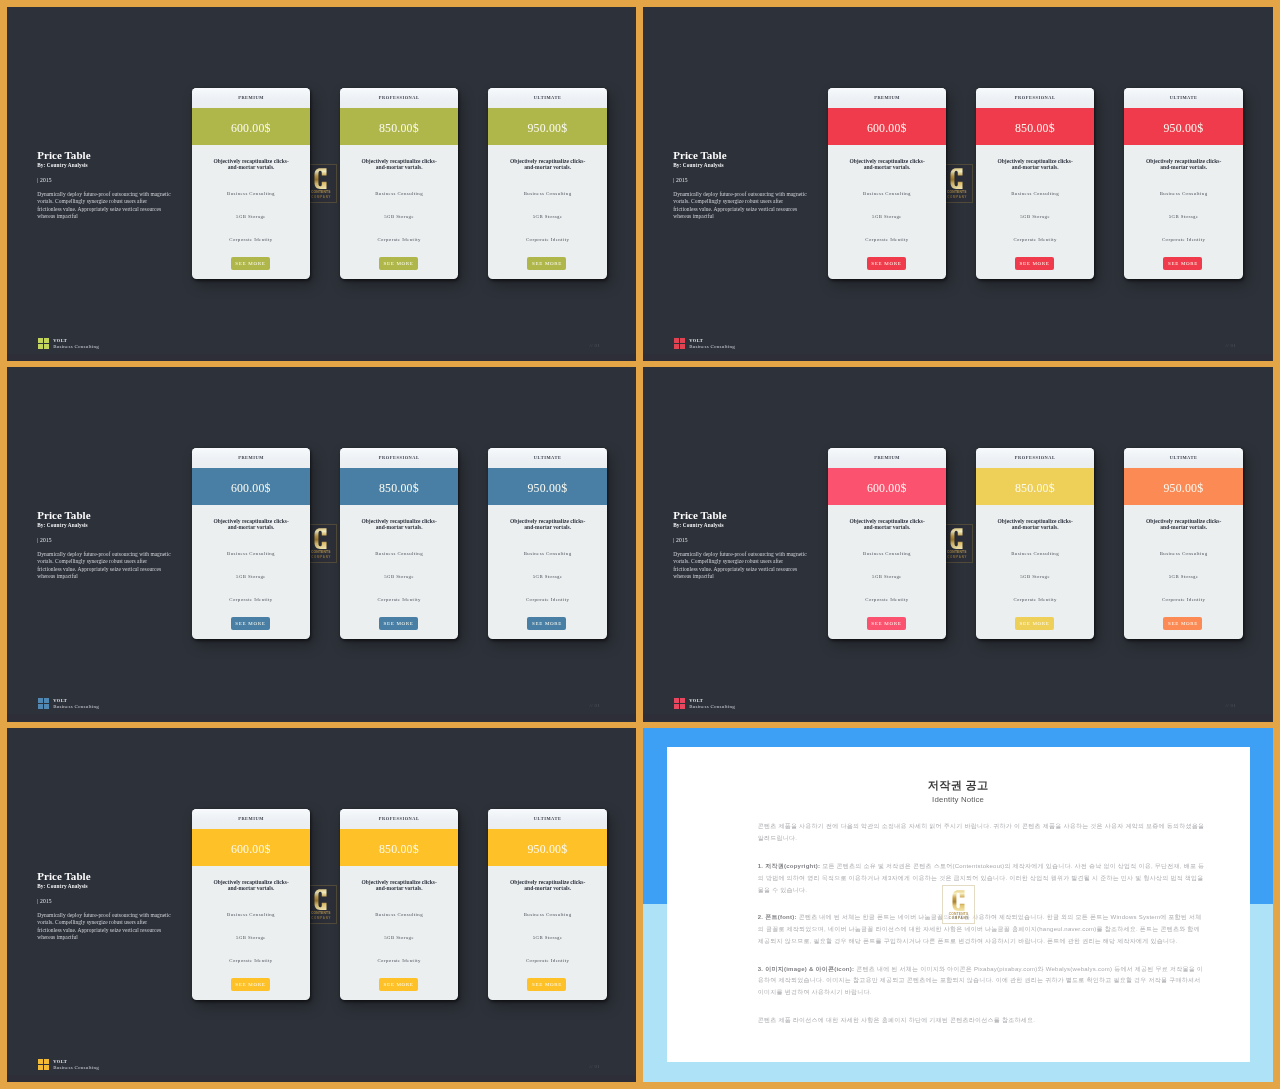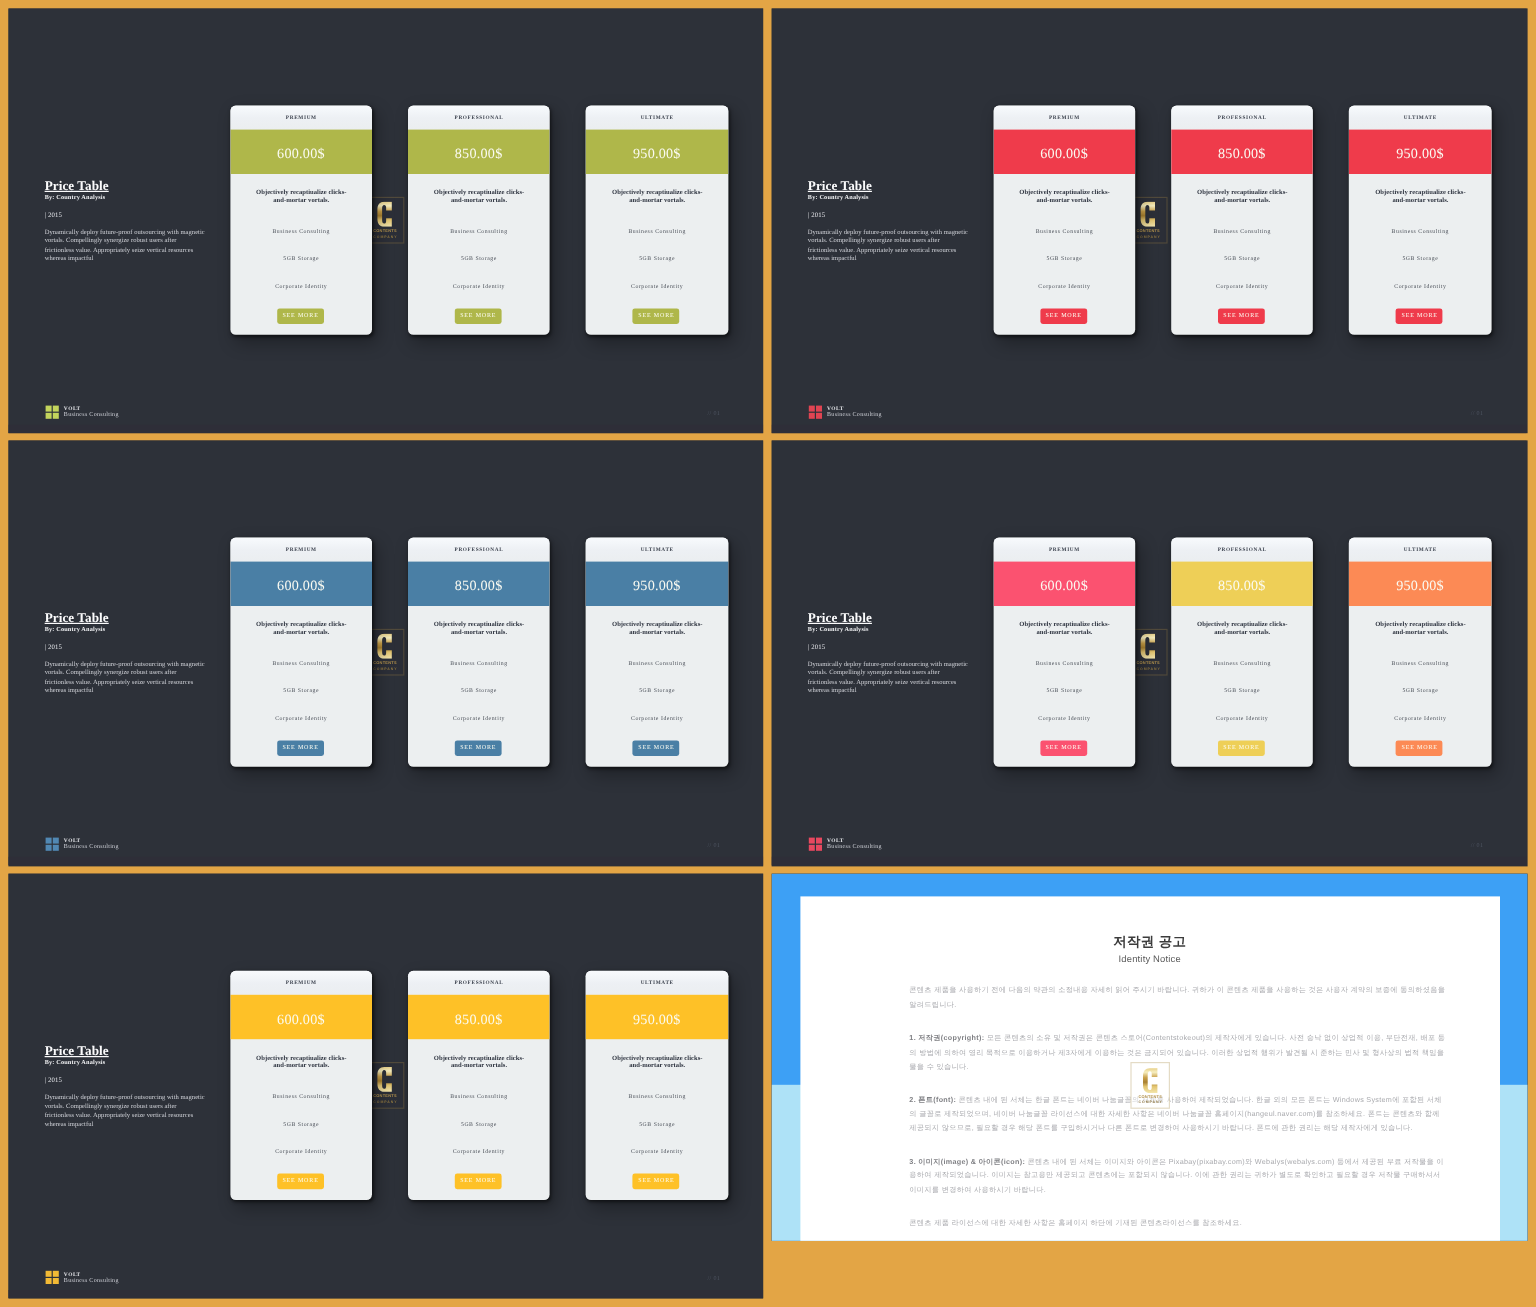--- a/index.html
+++ b/index.html
@@ -8,21 +8,21 @@
        font-family:"Liberation Sans",sans-serif;-webkit-font-smoothing:antialiased;}
   #grid{position:absolute;left:0;top:0;width:1280px;height:1089px;background:#e3a545;}
 
   .cell{position:absolute;overflow:hidden;background:#2d3139;}
   .slide{position:absolute;left:0;top:0;width:629px;height:354px;background:#2d3139;}
   .s-footband{position:absolute;left:0;bottom:0;width:100%;height:7px;background:#2e2e38;}
 
   
   .s-title{position:absolute;left:30.2px;top:142.4px;height:12px;line-height:12px;
            font-family:"Liberation Serif",serif;
-           font-weight:700;font-size:11px;color:#fbfbfc;letter-spacing:0.05px;text-decoration:underline;}
+           font-weight:700;font-size:11px;color:#fbfbfc;letter-spacing:0.05px;}
   .s-by{position:absolute;left:30.2px;top:154.9px;height:6px;line-height:6px;
         font-family:"Liberation Serif",serif;
         font-weight:700;font-size:5.2px;color:#f2f3f5;letter-spacing:0.15px;}
   .s-year{position:absolute;left:30.2px;top:170.2px;height:6px;line-height:6px;
           font-family:"Liberation Serif",serif;font-weight:400;
           font-size:5.6px;color:#e6e7eb;letter-spacing:0.15px;}
   .s-body{position:absolute;left:30.2px;top:184.3px;width:134.5px;font-family:"Liberation Serif",serif;
           font-size:5.48px;color:#d0d2d8;line-height:7.15px;letter-spacing:0.02px;}
 
   
@@ -462,21 +462,21 @@
           </div>
           <div class="f-txt">
             <div class="f-brand">VOLT</div>
             <div class="f-sub">Business Consulting</div>
           </div>
         </div>
         <div class="s-footband"></div>
         <div class="s-page">// 01</div>
       </div>
     </div>
-    <div class="cell" style="left: 643px; top: 728px; width: 630px; height: 306px;">
+    <div class="cell" style="left: 643px; top: 728px; width: 630px; height: 354px;">
       <div class="cw">
         <div class="cw-lower"></div>
         <div class="cw-paper">
           <div class="cw-title">저작권 공고</div>
           <div class="cw-sub">Identity Notice</div>
           <div class="cw-body">
             <p><span>콘텐츠 제품을 사용하기 전에 다음의 약관의 소정내용 자세히 읽어 주시기 바랍니다. 귀하가 이 콘텐츠 제품을 사용하는 것은 사용자 계약의 보증에 동의하셨음을 알려드립니다.</span></p>
             <p><b>1. 저작권(copyright):</b><span> 모든 콘텐츠의 소유 및 저작권은 콘텐츠 스토어(Contentstokeout)의 제작자에게 있습니다. 사전 승낙 없이 상업적 이용, 무단전재, 배포 등의 방법에 의하여 영리 목적으로 이용하거나 제3자에게 이용하는 것은 금지되어 있습니다. 이러한 상업적 행위가 발견될 시 준하는 민사 및 형사상의 법적 책임을 물을 수 있습니다.</span></p>
             <p><b>2. 폰트(font):</b><span> 콘텐츠 내에 된 서체는 한글 폰트는 네이버 나눔글꼴의 서체를 사용하여 제작되었습니다. 한글 외의 모든 폰트는 Windows System에 포함된 서체의 글꼴로 제작되었으며, 네이버 나눔글꼴 라이선스에 대한 자세한 사항은 네이버 나눔글꼴 홈페이지(hangeul.naver.com)를 참조하세요. 폰트는 콘텐츠와 함께 제공되지 않으므로, 필요할 경우 해당 폰트를 구입하시거나 다른 폰트로 변경하여 사용하시기 바랍니다. 폰트에 관한 권리는 해당 제작자에게 있습니다.</span></p>
             <p><b>3. 이미지(image) &amp; 아이콘(icon):</b><span> 콘텐츠 내에 된 서체는 이미지와 아이콘은 Pixabay(pixabay.com)와 Webalys(webalys.com) 등에서 제공된 무료 저작물을 이용하여 제작되었습니다. 이미지는 참고용만 제공되고 콘텐츠에는 포함되지 않습니다. 이에 관한 권리는 귀하가 별도로 확인하고 필요할 경우 저작물 구매하셔서 이미지를 변경하여 사용하시기 바랍니다.</span></p>

